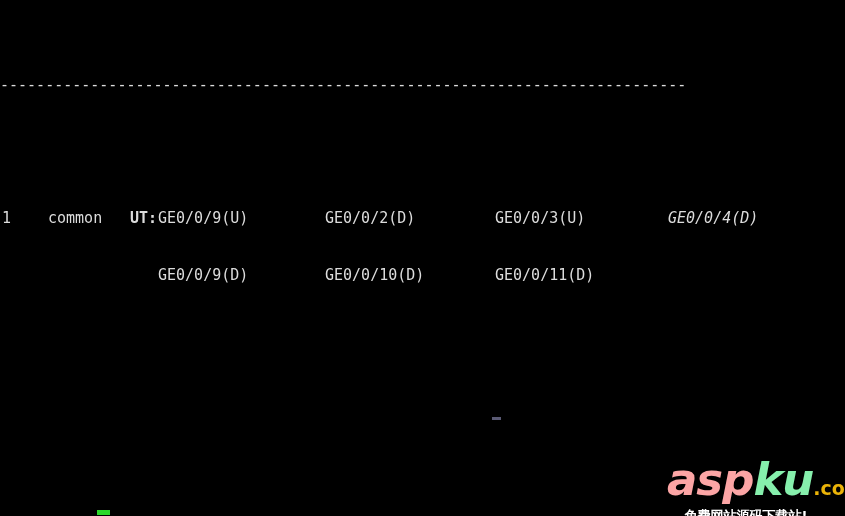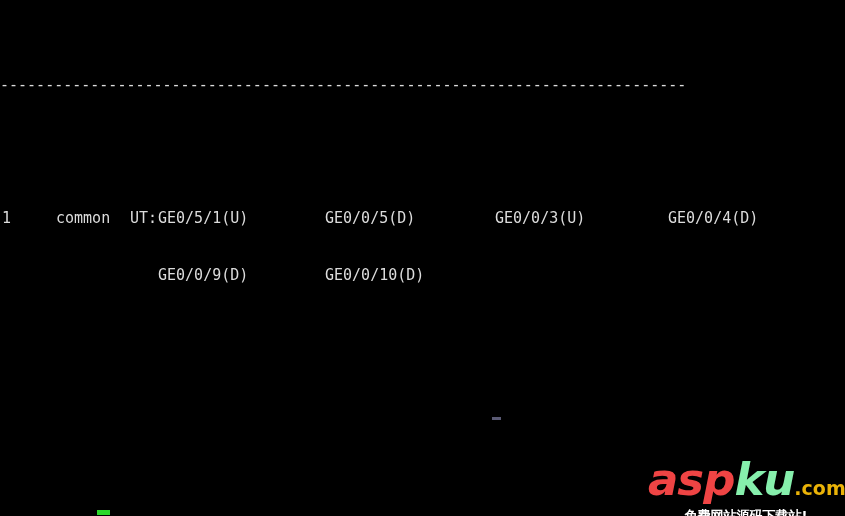--- a/index.html
+++ b/index.html
@@ -49,26 +49,26 @@
     position: absolute;
     top: 0;
     height: 19px;
     line-height: 19px;
     white-space: pre;
     color: #dcdcdc;
     font-family: "DejaVu Sans Mono", "Liberation Mono", monospace;
     font-size: 15px;
   }
   .c-vid   { left: 2px; }
-  .c-type  { left: 56px; }
-  .c-tag   { left: 130px; }
+  .c-type  { left: 48px; }
+  .c-tag   { left: 130px; font-weight: bold; }
   .c-p0    { left: 158px; }
   .c-p1    { left: 325px; }
   .c-p2    { left: 495px; }
-  .c-p3    { left: 668px; }
+  .c-p3    { left: 668px; font-style: italic; }
 
   #sep-artifact {
     position: absolute;
     left: 492px;
     top: 417px;
     width: 9px;
     height: 3px;
     background: #6a6a88;
     opacity: 0.85;
   }
@@ -93,21 +93,21 @@
   }
   #watermark .wm-main {
     font-family: "DejaVu Sans", "Liberation Sans", sans-serif;
     font-size: 45px;
     font-weight: bold;
     font-style: italic;
     line-height: 44px;
     letter-spacing: -1px;
     white-space: nowrap;
   }
-  #watermark .wm-asp { color: #ef4444; }
+  #watermark .wm-asp { color: #fca5a5; margin-left: 19px; }
   #watermark .wm-ku  { color: #86efac; }
   #watermark .wm-com {
     color: #eab308;
     font-size: 19px;
     font-style: normal;
     font-weight: bold;
     letter-spacing: 0px;
   }
   #watermark .wm-sub {
     color: #ffffff;
@@ -126,29 +126,30 @@
 
   
   <div class="term-line rule-line">----------------------------------------------------------------------------</div>
 
   
   <div>
     <div class="row">
       <span class="cell c-vid">1</span>
       <span class="cell c-type">common</span>
       <span class="cell c-tag">UT:</span>
-      <span class="cell c-p0">GE0/5/1(U)</span>
-      <span class="cell c-p1">GE0/0/5(D)</span>
+      <span class="cell c-p0">GE0/0/9(U)</span>
+      <span class="cell c-p1">GE0/0/2(D)</span>
       <span class="cell c-p2">GE0/0/3(U)</span>
       <span class="cell c-p3">GE0/0/4(D)</span>
     </div>
     <div class="row">
       <span class="cell c-tag"></span>
       <span class="cell c-p0">GE0/0/9(D)</span>
       <span class="cell c-p1">GE0/0/10(D)</span>
+      <span class="cell c-p2">GE0/0/11(D)</span>
     </div>
   </div>
 
   
   <div>
     
     
     
     
     

